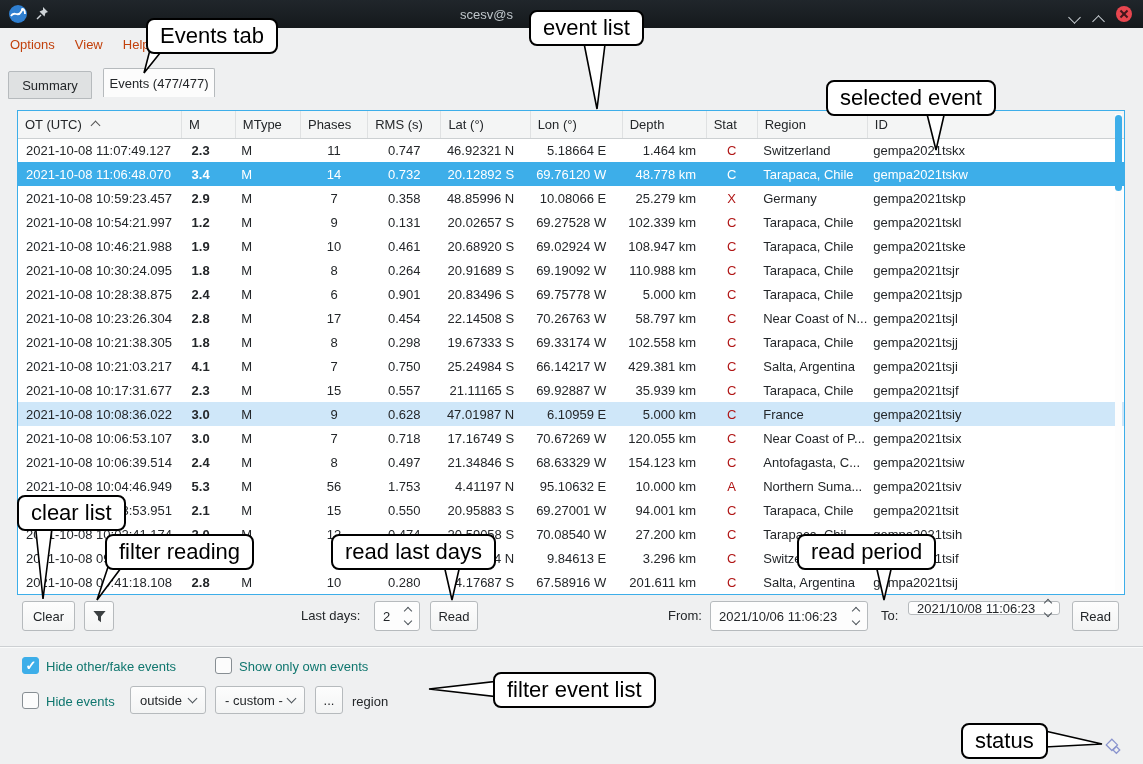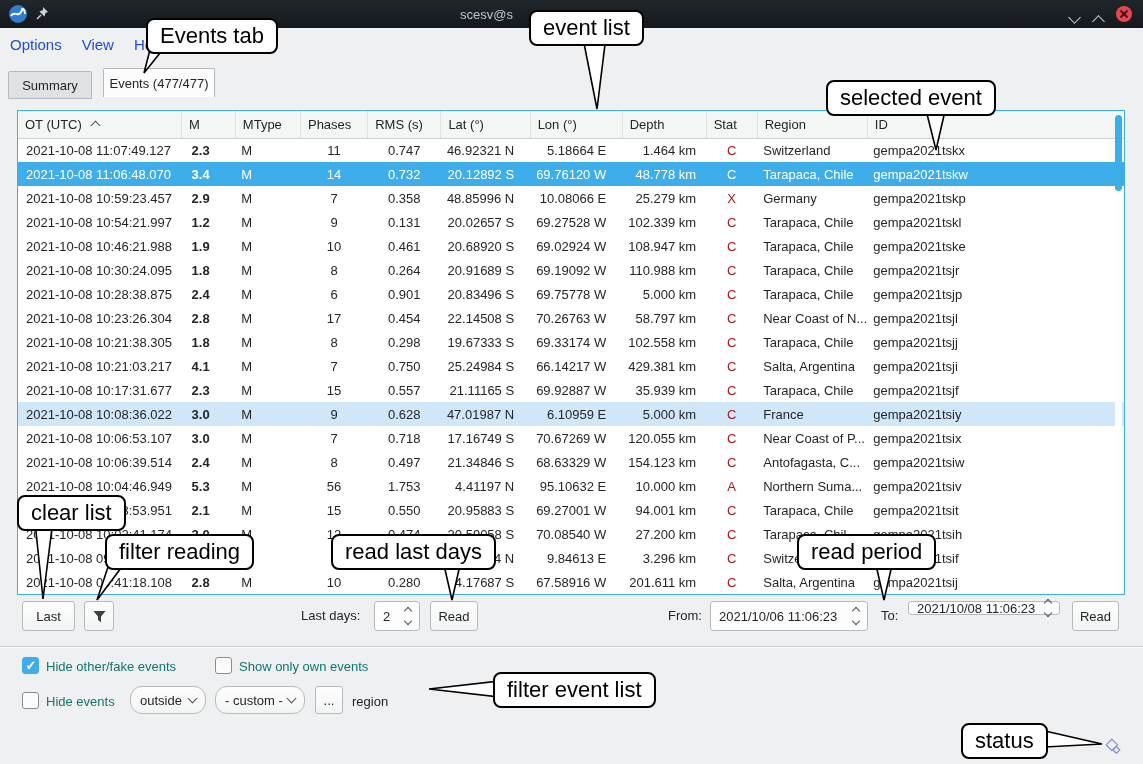--- a/index.html
+++ b/index.html
@@ -16,21 +16,21 @@
   .chev.up{transform:rotate(-135deg);}
   .tb-chevdown{position:absolute;left:1070px;top:8px;cursor:default;}
   .tb-chevup{position:absolute;left:1094px;top:12px;cursor:default;}
   .btn-close{position:absolute;left:1116px;top:6px;width:16px;height:16px;border-radius:50%;background:#e8464f;}
   .btn-close::before,.btn-close::after{content:"";position:absolute;left:7px;top:3px;width:2px;height:10px;background:#43161c;}
   .btn-close::before{transform:rotate(45deg);}
   .btn-close::after{transform:rotate(-45deg);}
 
   
   .menubar{position:absolute;left:0;top:28px;width:1143px;height:32px;display:flex;align-items:center;padding-left:10px;box-sizing:border-box;gap:20px;}
-  .menu-item{font-size:15px;color:#1d4ed8;white-space:nowrap;}
+  .menu-item{font-size:13px;color:#c2410c;white-space:nowrap;}
 
   
   .tab{position:absolute;box-sizing:border-box;display:flex;align-items:center;justify-content:center;font-size:13px;color:#232629;border:1px solid #b6babd;border-radius:2px 2px 0 0;}
   .tab-summary{left:8px;top:71px;width:84px;height:28px;background:#dfe1e2;}
   .tab-events{left:103px;top:68px;width:112px;height:29px;background:#fcfcfc;border-bottom:none;}
 
   
   .table-frame{position:absolute;left:17px;top:110px;width:1108px;height:485px;background:#ffffff;border:1px solid #3daee9;box-sizing:border-box;overflow:hidden;}
   table{border-collapse:collapse;table-layout:fixed;font-size:13px;color:#232629;}
   th{height:27px;background:#f4f5f5;border-right:1px solid #dfe1e2;border-bottom:1px solid #ccd0d2;font-weight:normal;text-align:left;padding:0 0 0 7px;white-space:nowrap;overflow:hidden;box-sizing:border-box;}
@@ -63,21 +63,21 @@
   .lbl-region{left:352px;top:694px;}
   .spinbox{position:absolute;display:flex;align-items:center;background:#fdfdfd;border:1px solid #b6babd;border-radius:3px;box-sizing:border-box;font-size:13px;color:#232629;}
   .spinbox .value{flex:1;padding-left:8px;white-space:nowrap;overflow:hidden;}
   .spin-arrows{display:flex;flex-direction:column;gap:4px;margin-right:8px;margin-left:4px;}
   .sarr{width:5px;height:5px;border-style:solid;border-color:#4d545a;}
   .sarr.up{border-width:0 0 1.4px 1.4px;transform:rotate(135deg);}
   .sarr.down{border-width:0 0 1.4px 1.4px;transform:rotate(-45deg);}
   .spin-days{left:374px;top:601px;width:46px;height:30px;}
   .spin-from{left:710px;top:601px;width:158px;height:30px;}
   .spin-to{left:908px;top:601px;width:152px;height:14px;}
-  .combo{position:absolute;display:flex;align-items:center;background:linear-gradient(#fdfdfd,#f3f4f4);border:1px solid #b6babd;border-radius:12px;box-sizing:border-box;font-size:13px;color:#232629;}
+  .combo{position:absolute;display:flex;align-items:center;background:linear-gradient(#fdfdfd,#f3f4f4);border:1px solid #b6babd;border-radius:3px;box-sizing:border-box;font-size:13px;color:#232629;}
   .combo .value{flex:1;padding-left:9px;white-space:nowrap;overflow:hidden;}
   .combo .cchev{width:6px;height:6px;border-style:solid;border-width:0 1.4px 1.4px 0;border-color:#4d545a;transform:rotate(45deg);margin-right:9px;margin-top:-3px;}
   .combo-scope{left:130px;top:686px;width:76px;height:28px;}
   .combo-preset{left:215px;top:686px;width:90px;height:28px;}
 
   .hsep{position:absolute;left:0;top:646px;width:1143px;height:1px;background:#cdd0d3;}
   .hsep2{position:absolute;left:0;top:647px;width:1143px;height:1px;background:#fafbfb;}
 
   
   .checkbox{position:absolute;width:17px;height:17px;background:#fcfcfc;border:1px solid #878e93;border-radius:3px;box-sizing:border-box;}
@@ -401,21 +401,21 @@
             <td class="c9">Salta, Argentina</td>
             <td class="c10">gempa2021tsij</td>
           </tr>
         </tbody>
     </table>
     <div class="vscroll">
       <div class="vthumb"></div>
     </div>
   </div>
 
-  <div class="btn btn-clear">Last</div>
+  <div class="btn btn-clear">Clear</div>
   <div class="btn btn-filter">
     <svg width="15" height="15" viewBox="0 0 16 16">
       <path d="M1.5 2 L14.5 2 L9.6 8 L9.6 14 L6.4 11.8 L6.4 8 Z" fill="#3c4042"></path>
     </svg>
   </div>
   <span class="tool-label lbl-lastdays">Last days:</span>
   <div class="spinbox spin-days">
     <span class="value">2</span>
     <span class="spin-arrows">
         <span class="sarr up"></span>

